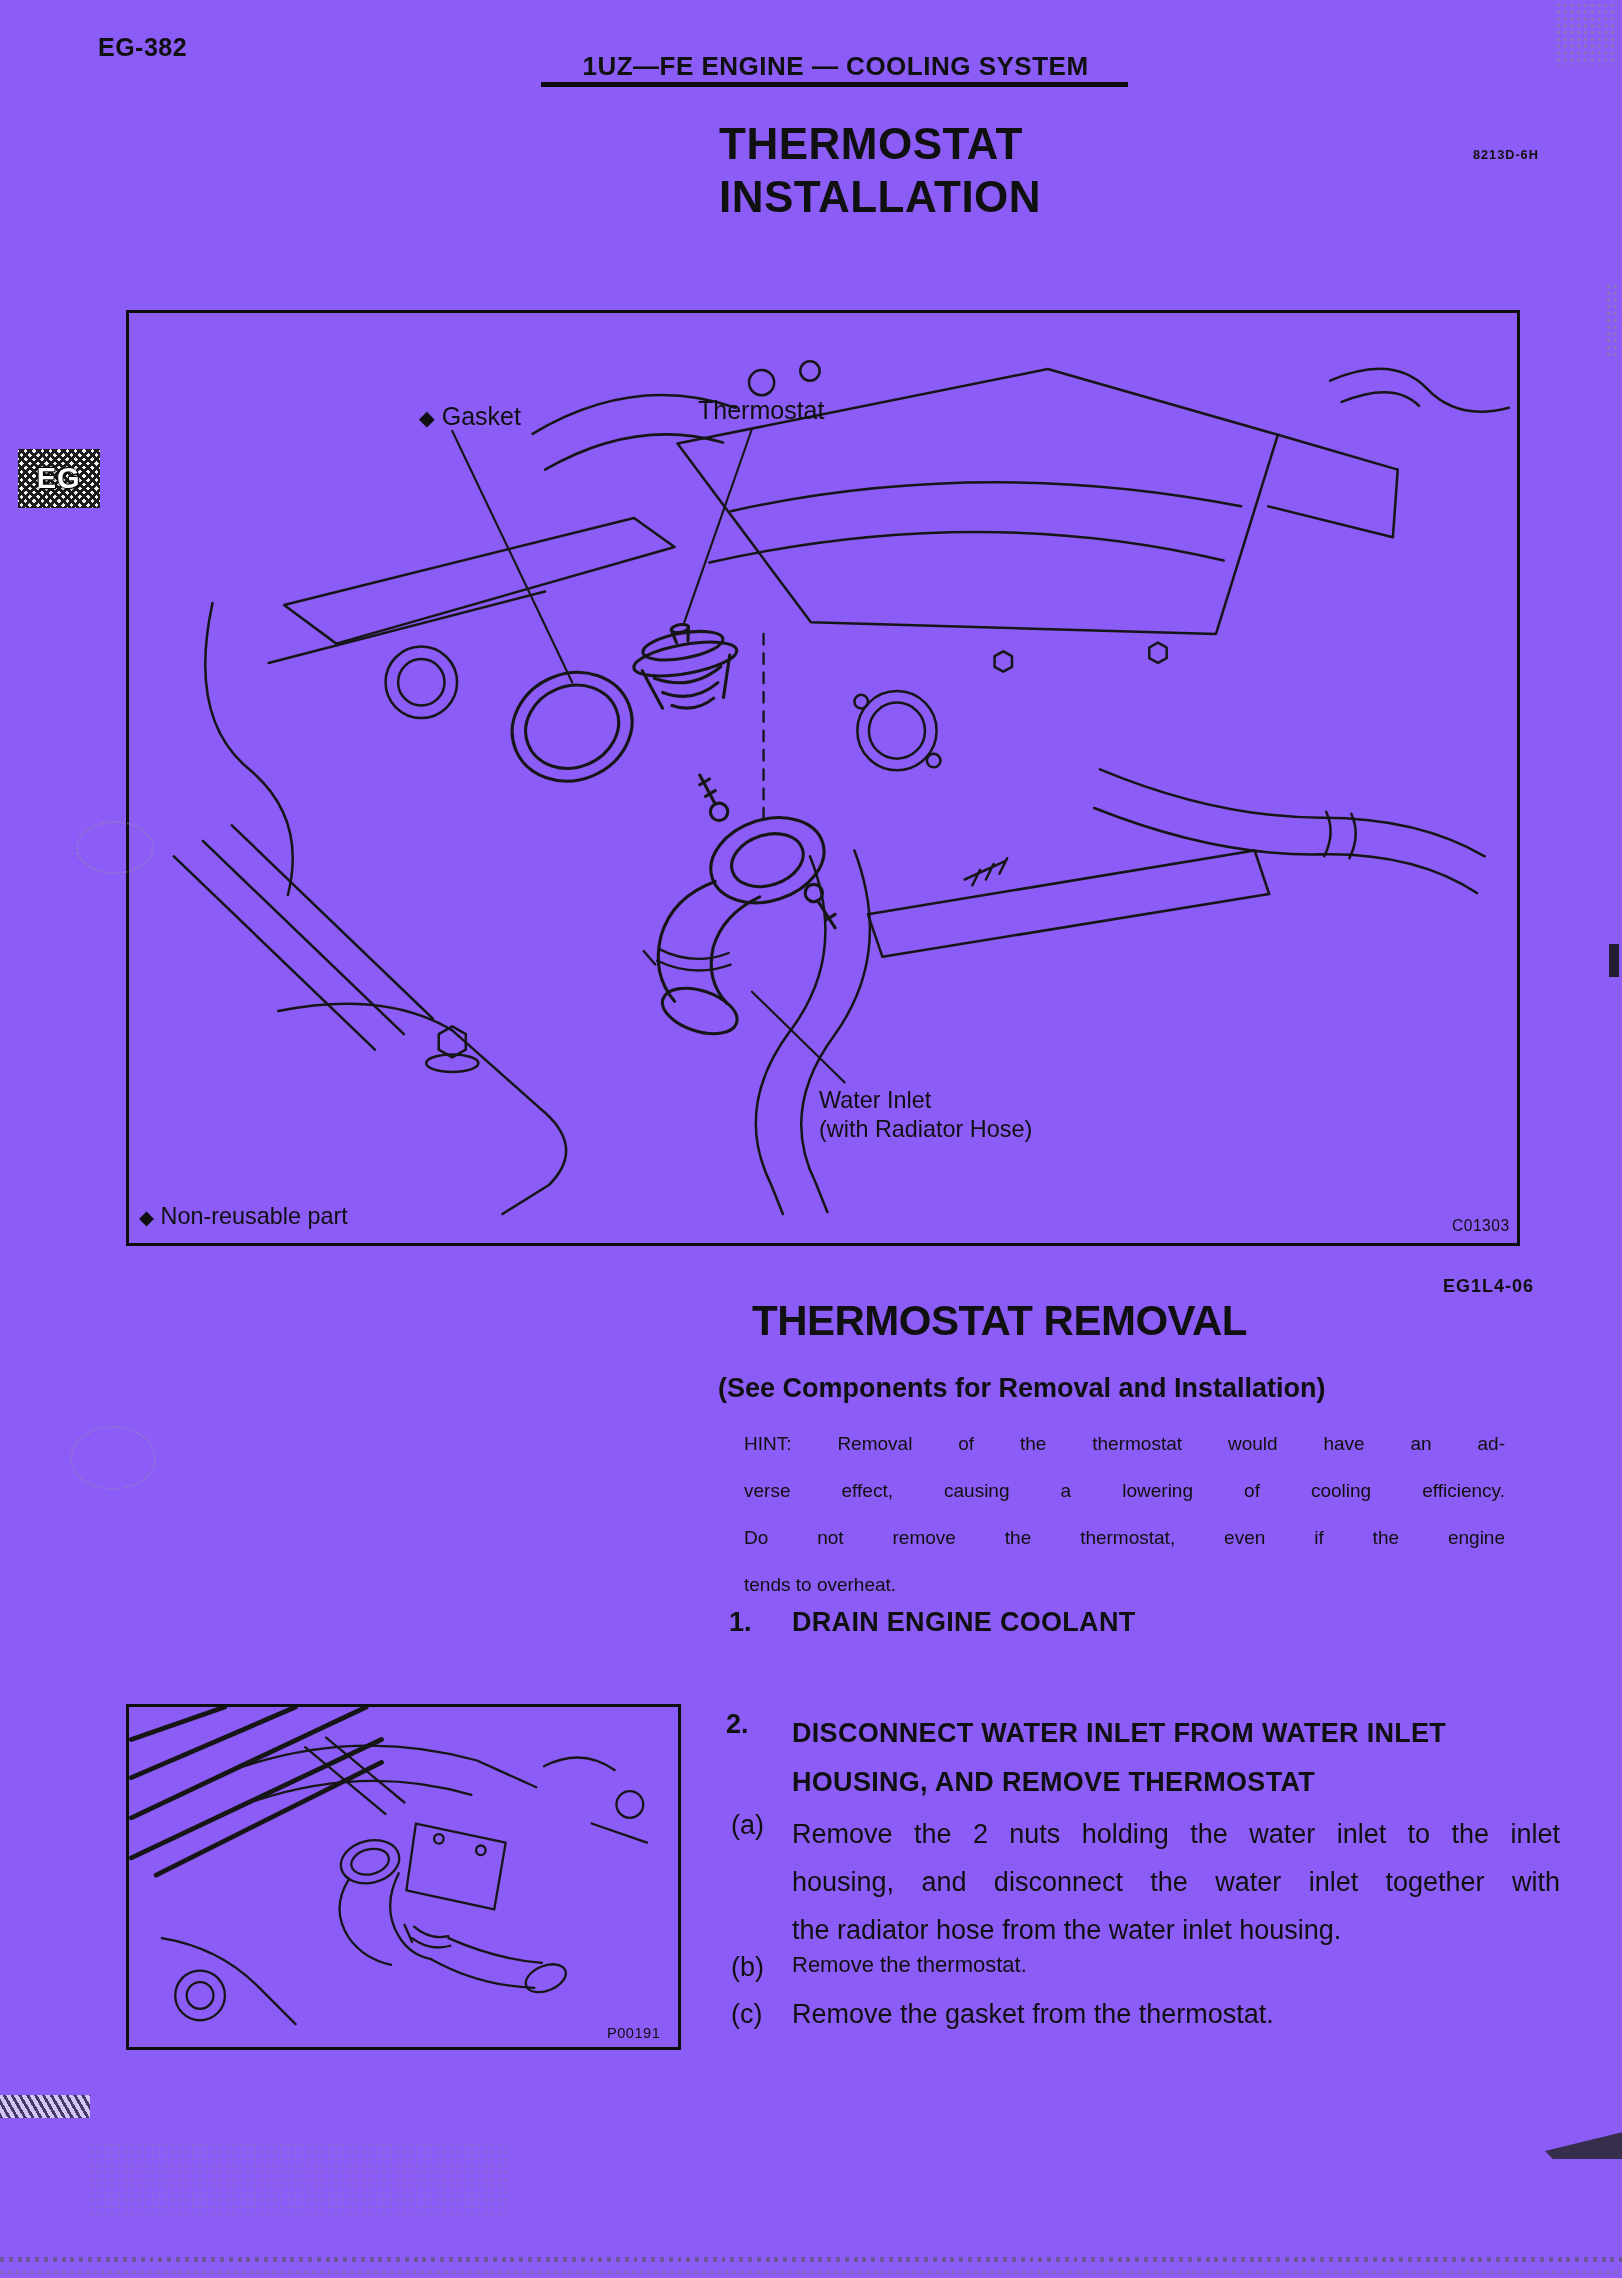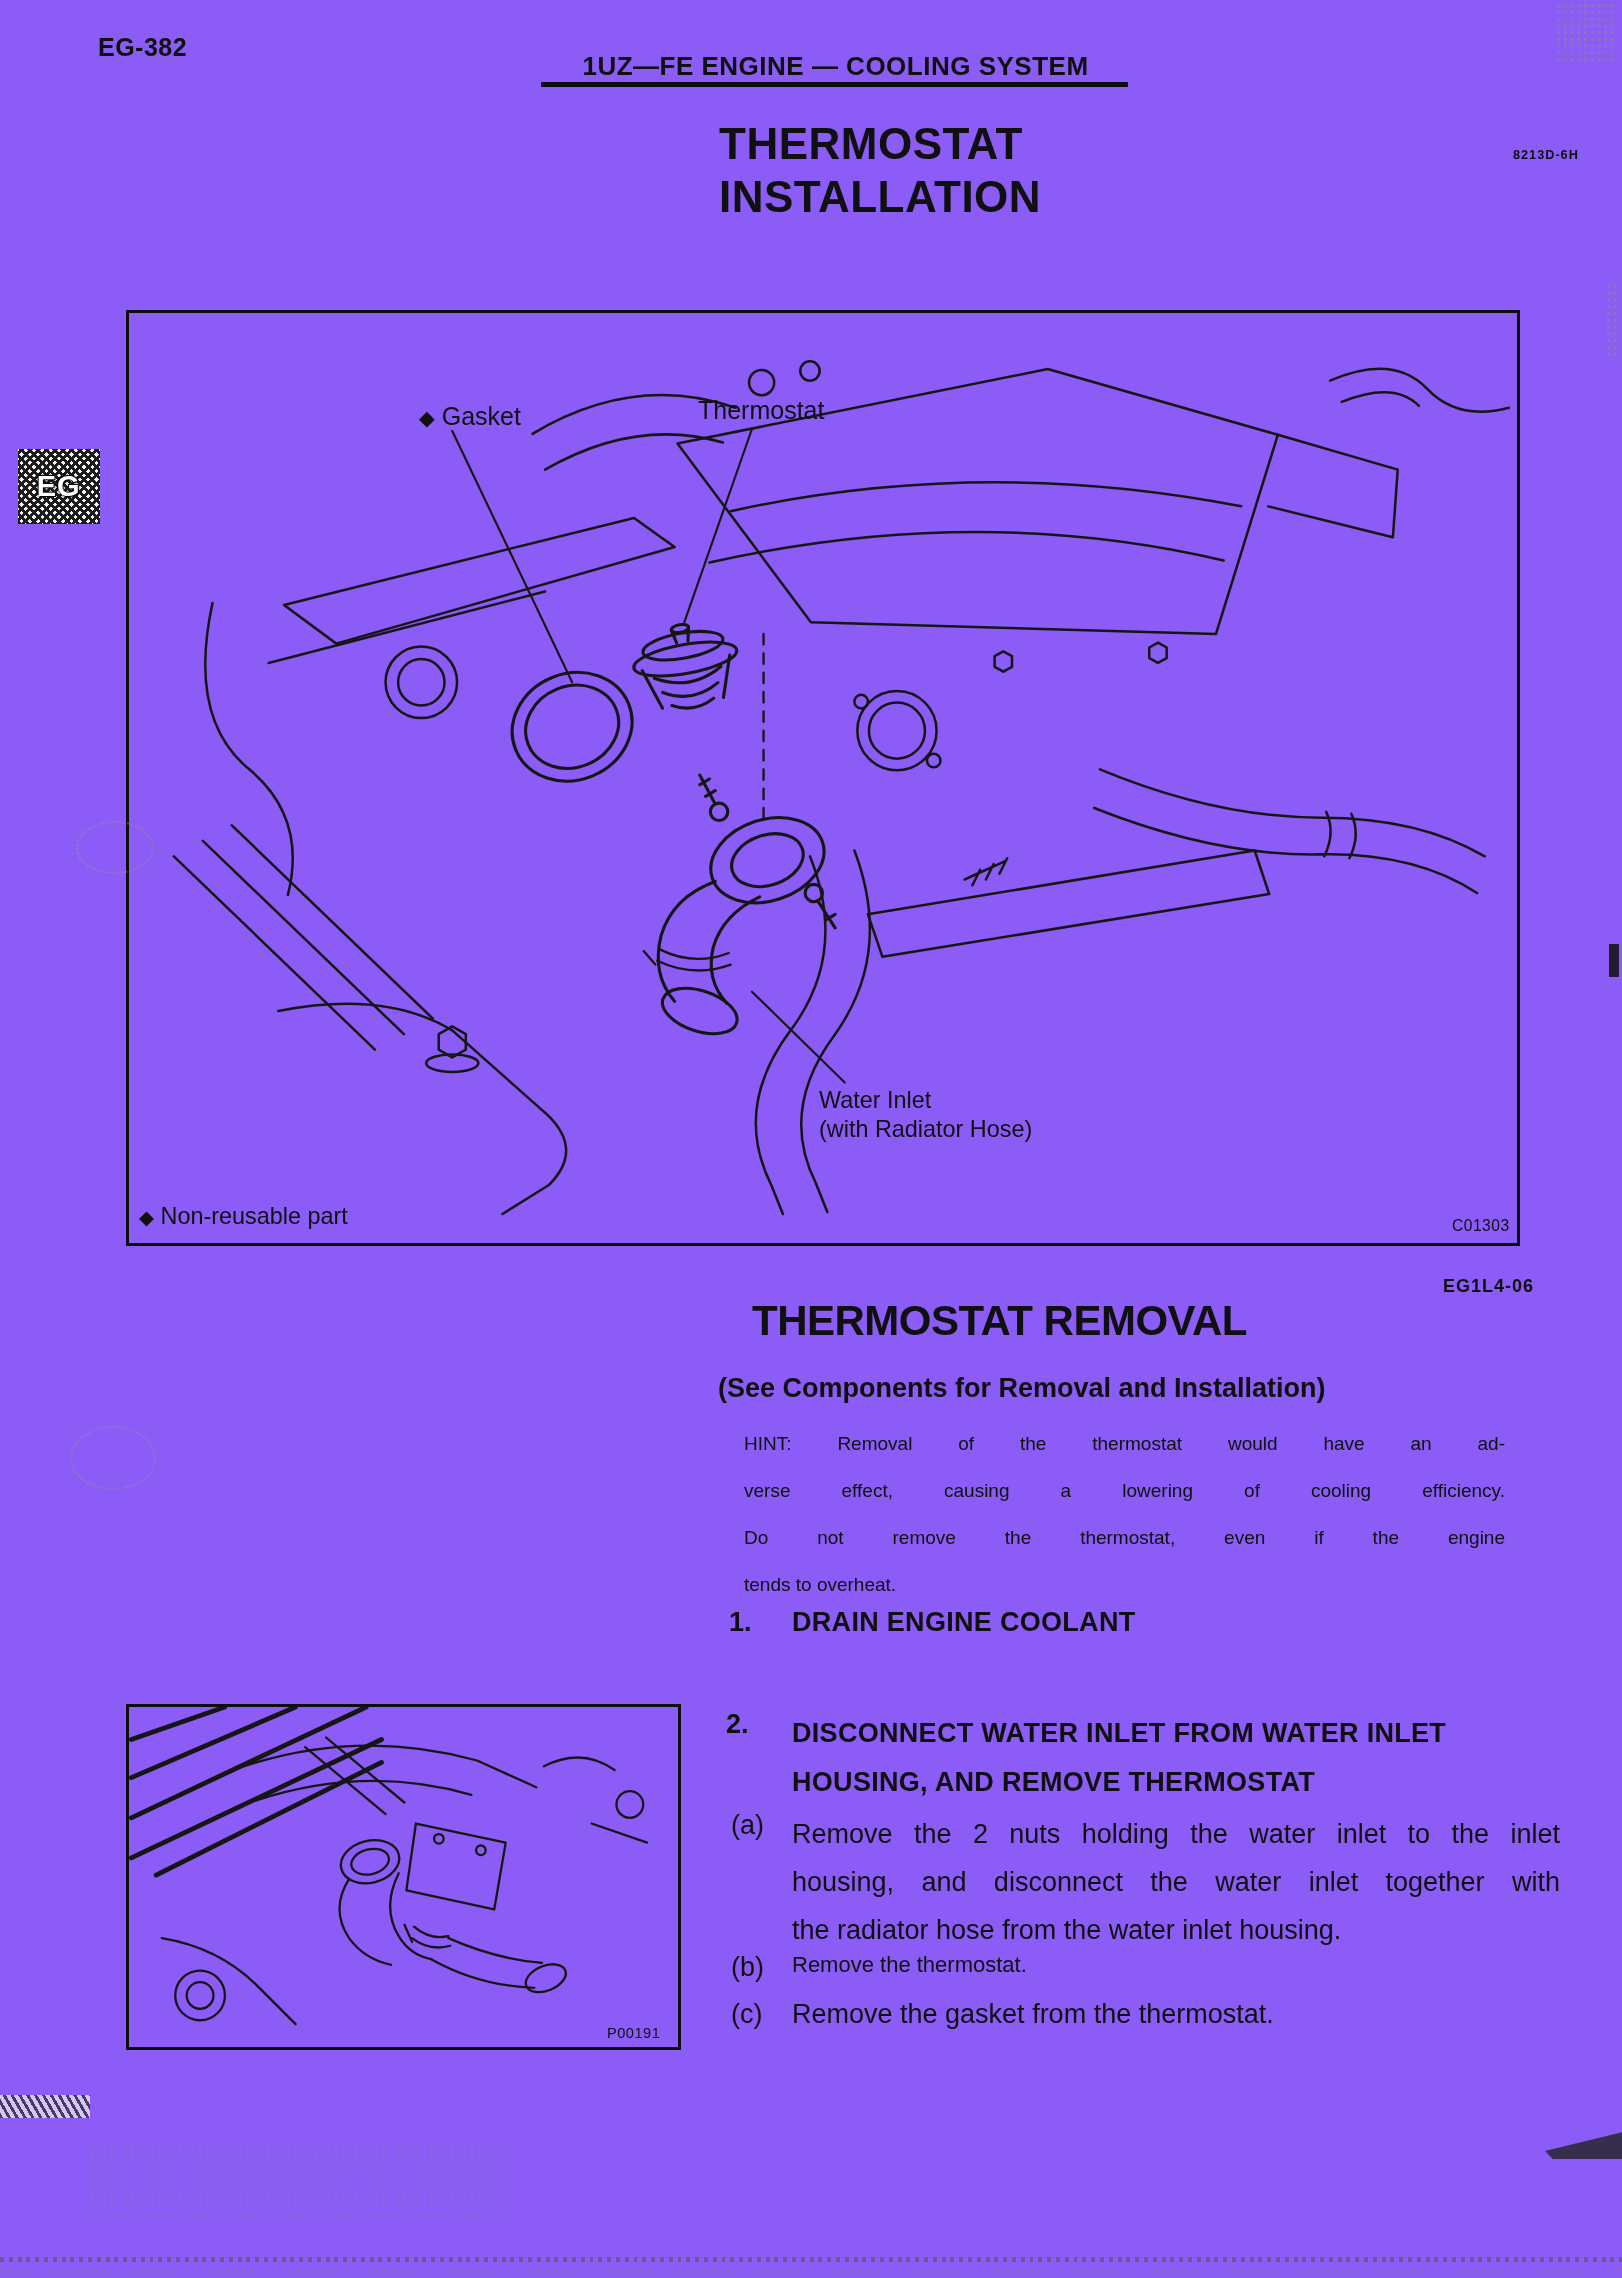--- a/index.html
+++ b/index.html
@@ -32,23 +32,23 @@
 
   <div class="abs b" style="left:98px;top:33px;font-size:25px;letter-spacing:0.5px;">EG-382</div>
 
   <div class="abs b" style="left:543px;top:51px;width:585px;text-align:center;font-size:26px;letter-spacing:0.5px;">1UZ—FE ENGINE — COOLING SYSTEM</div>
   <div class="abs" style="left:541px;top:82px;width:587px;height:4.9px;background:#0c0c0c;"></div>
 
   <div class="abs" style="left:719px;top:117px;line-height:53px;font-size:44px;font-weight:bold;letter-spacing:0.5px;">
     <div class="line">THERMOSTAT</div>
     <div class="line">INSTALLATION</div>
   </div>
-  <div class="abs b" style="left:1473px;top:148px;font-size:12.7px;letter-spacing:1px;margin-left:40px;">8213D-6H</div>
-
-  <div class="abs eg-tab" style="left:17.6px;top:449px;width:82px;height:75px;">EG</div>
+  <div class="abs b" style="left:1473px;top:148px;font-size:12.7px;letter-spacing:1px;">8213D-6H</div>
+
+  <div class="abs eg-tab" style="left:17.6px;top:449px;width:82px;height:59px;">EG</div>
 
   <div class="figbox" style="left:126px;top:310px;width:1388px;height:930px;">
     <svg viewBox="0 0 1431 962" aria-hidden="true">
       <g stroke-width="2.6">
         <path d="M 565 135 L 948 58 L 1186 126 L 1122 332 L 703 320 Z"></path>
         <path d="M 620 205 Q 880 148 1148 200"></path>
         <path d="M 598 258 Q 876 196 1130 256"></path>
         <path d="M 1186 126 L 1310 162 M 1176 200 L 1305 232 M 1310 162 L 1305 232"></path>
         <path d="M 1240 70 Q 1305 42 1340 78 Q 1372 112 1425 98"></path>
         <path d="M 1252 92 Q 1306 70 1332 96"></path>

